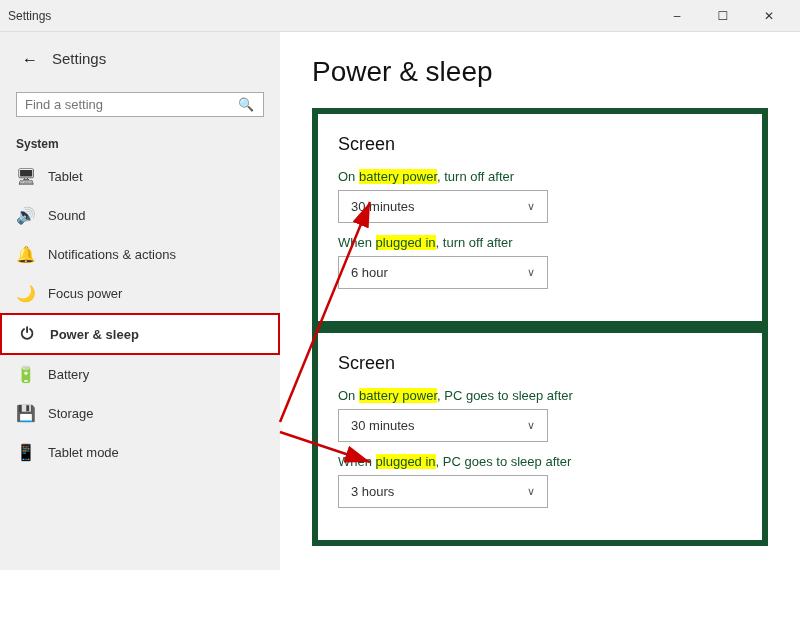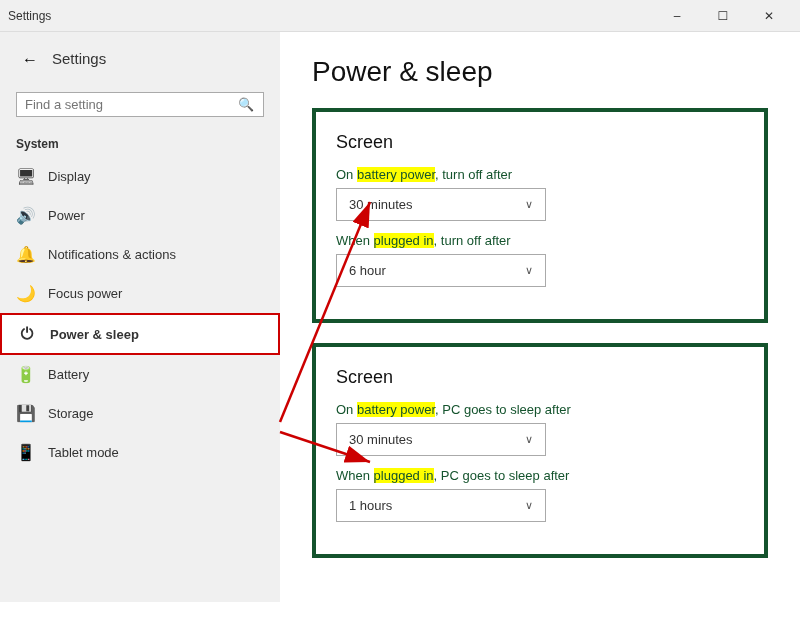--- a/index.html
+++ b/index.html
@@ -149,23 +149,22 @@
     }
 
     .page-title {
       font-size: 28px;
       font-weight: 300;
       color: #111;
       margin-bottom: 20px;
     }
 
     .section-card {
-      border: 4px solid #14532d;
+      border: 6px solid #14532d;
       padding: 20px;
-      margin-bottom: 20px;
     }
 
     .section-heading {
       font-size: 18px;
       font-weight: 400;
       color: #111;
       margin-bottom: 14px;
     }
 
     .setting-row {
@@ -241,25 +240,25 @@
 
       <div class="search-box">
         <input class="search-input" type="text" placeholder="Find a setting" style="">
         <span class="search-icon-span">🔍</span>
       </div>
 
       <div class="sidebar-section-label">System</div>
 
       <div class="sidebar-item">
         <span class="sidebar-icon">🖥</span>
-        <span>Display</span>
+        <span>Tablet</span>
       </div>
       <div class="sidebar-item">
         <span class="sidebar-icon">🔊</span>
-        <span>Power</span>
+        <span>Sound</span>
       </div>
       <div class="sidebar-item">
         <span class="sidebar-icon">🔔</span>
         <span>Notifications &amp; actions</span>
       </div>
       <div class="sidebar-item">
         <span class="sidebar-icon">🌙</span>
         <span>Focus power</span>
       </div>
       <div class="sidebar-item active" style="border: 2px solid #cc0000; background: #fff;">
@@ -318,21 +317,21 @@
             <span>30 minutes</span>
             <span class="dropdown-arrow">∨</span>
           </div>
         </div>
 
         <div class="setting-row">
           <div class="setting-label">
             <span>When </span><span class="highlight">plugged in</span><span>, PC goes to sleep after</span>
           </div>
           <div class="dropdown-select">
-            <span>1 hours</span>
+            <span>3 hours</span>
             <span class="dropdown-arrow">∨</span>
           </div>
         </div>
       </div>
     </div>
   </div>
 
   <svg class="arrows-layer" xmlns="http://www.w3.org/2000/svg">
     <defs>
       <marker id="arrowhead" markerWidth="10" markerHeight="7" refX="10" refY="3.5" orient="auto">

